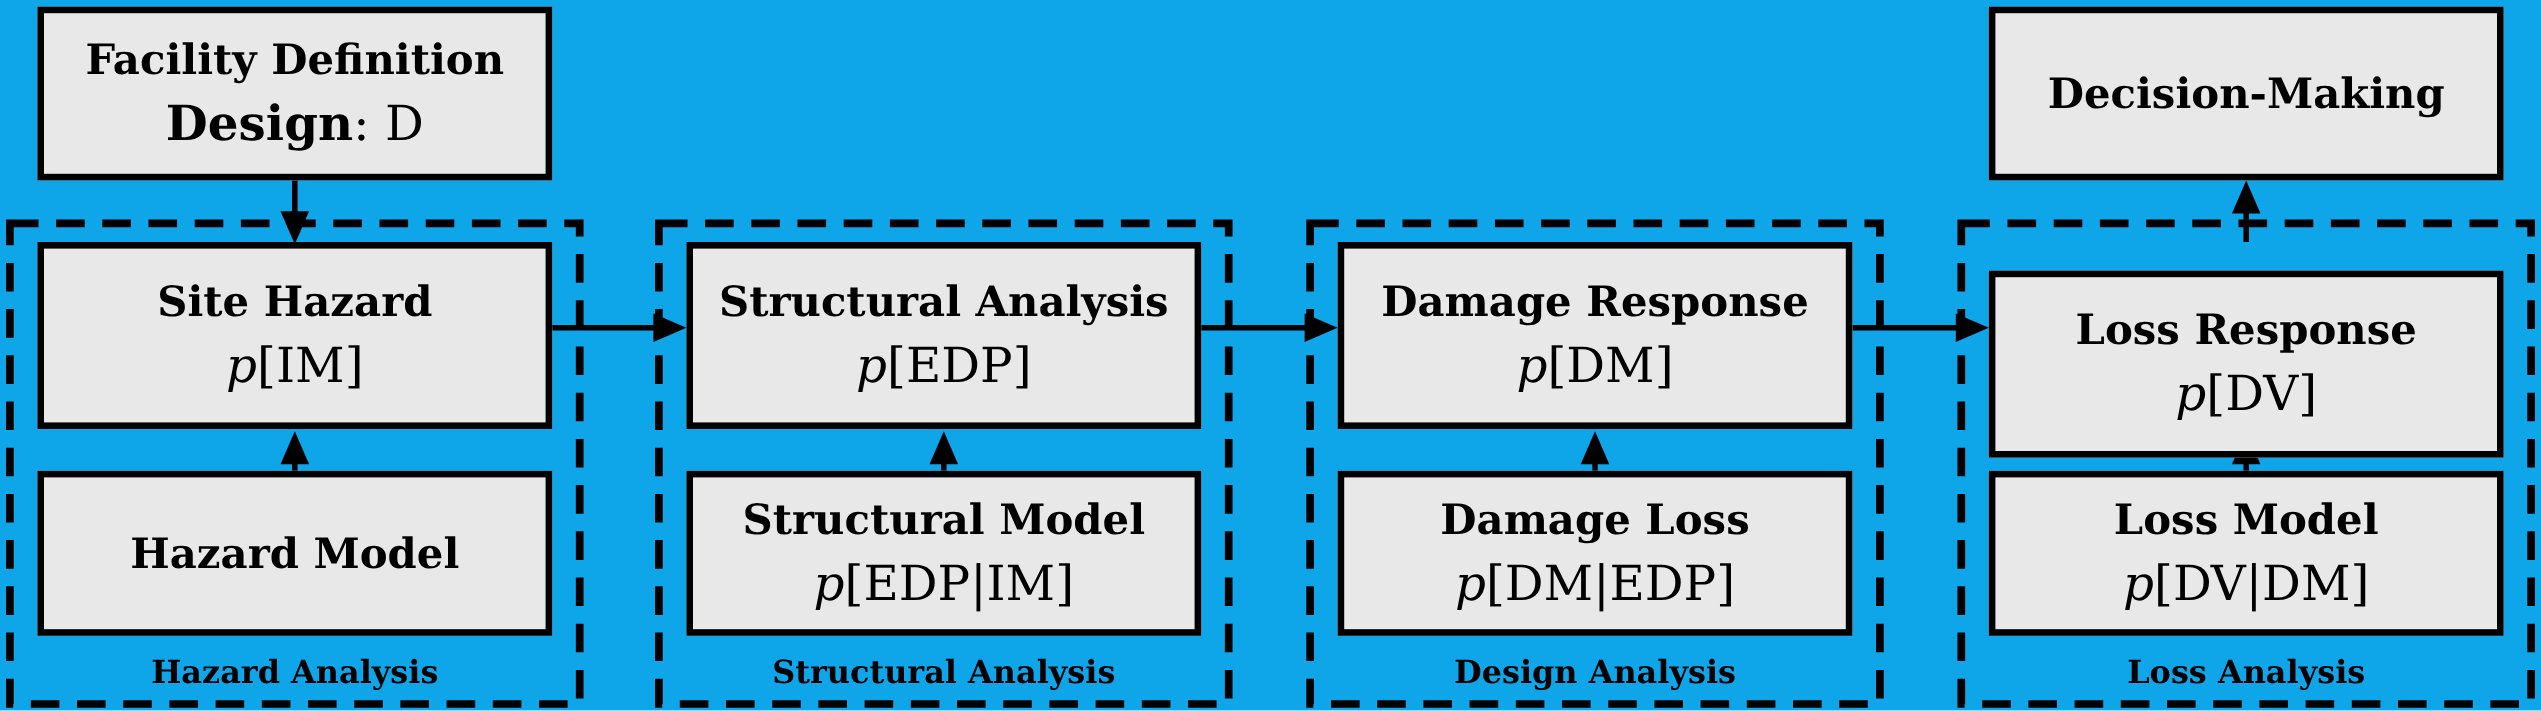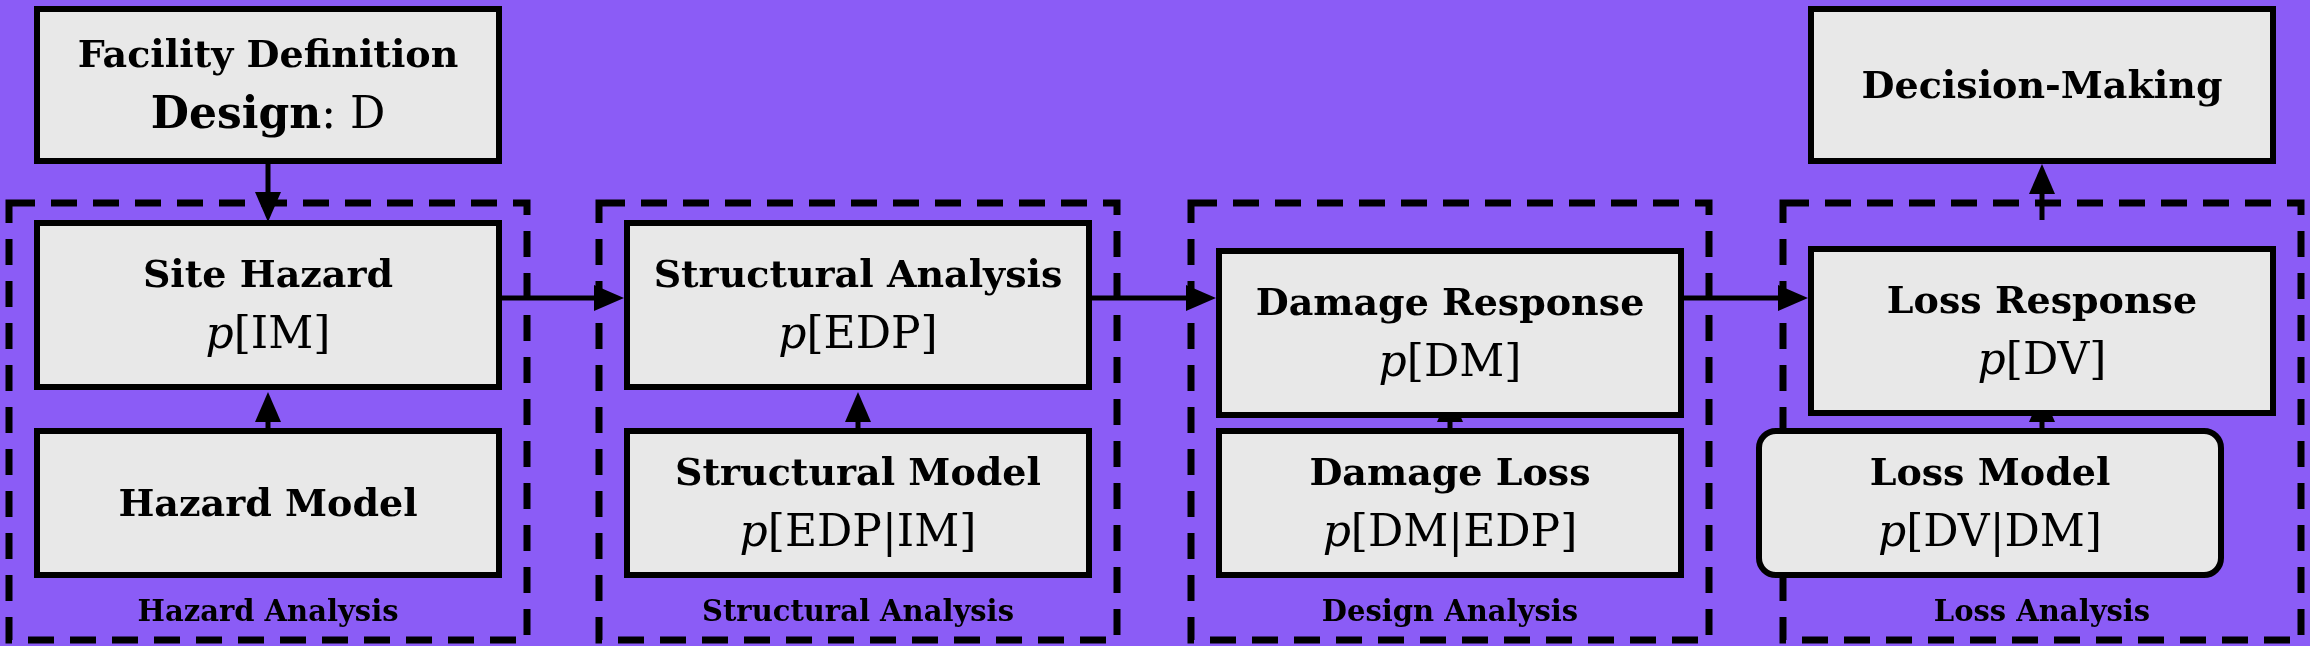--- a/index.html
+++ b/index.html
@@ -1,19 +1,19 @@
 <!DOCTYPE html>
 <html><head>
 <meta charset="utf-8">
 <style>
   html,body{margin:0;padding:0;background:#ffffff;}
   .canvas{
     position:relative;
     width:2310px;height:646px;
-    background:#8b5cf6;
+    background:#0ea5e9;
     font-family:"DejaVu Serif", serif;
     color:#000;
     overflow:hidden;
   }
   .layer{position:absolute;left:0;top:0;width:2310px;height:646px;}
   .box{
     position:absolute;
     box-sizing:border-box;
     background:#e8e8e8;
     border:6px solid #000;
@@ -112,33 +112,33 @@
   <div class="box response" style="left:624px;">
     <div class="box-title">Structural Analysis</div>
     <div class="box-formula"><i>p</i><span>[EDP]</span></div>
   </div>
   <div class="box model" style="left:624px;">
     <div class="box-title">Structural Model</div>
     <div class="box-formula"><i>p</i><span>[EDP|IM]</span></div>
   </div>
   <div class="group-label" style="left:596px;">Structural Analysis</div>
 
-  <div class="box response" style="left:1216px;margin-top:28px;">
+  <div class="box response" style="left:1216px;">
     <div class="box-title">Damage Response</div>
     <div class="box-formula"><i>p</i><span>[DM]</span></div>
   </div>
   <div class="box model" style="left:1216px;">
     <div class="box-title">Damage Loss</div>
     <div class="box-formula"><i>p</i><span>[DM|EDP]</span></div>
   </div>
   <div class="group-label" style="left:1188px;">Design Analysis</div>
 
   <div class="box response" style="left:1808px;margin-top:26px;">
     <div class="box-title">Loss Response</div>
     <div class="box-formula"><i>p</i><span>[DV]</span></div>
   </div>
-  <div class="box model" style="left:1756px;border-radius:20px;">
+  <div class="box model" style="left:1808px;">
     <div class="box-title">Loss Model</div>
     <div class="box-formula"><i>p</i><span>[DV|DM]</span></div>
   </div>
   <div class="group-label" style="left:1780px;">Loss Analysis</div>
 
 </div>
 
 </body></html>

